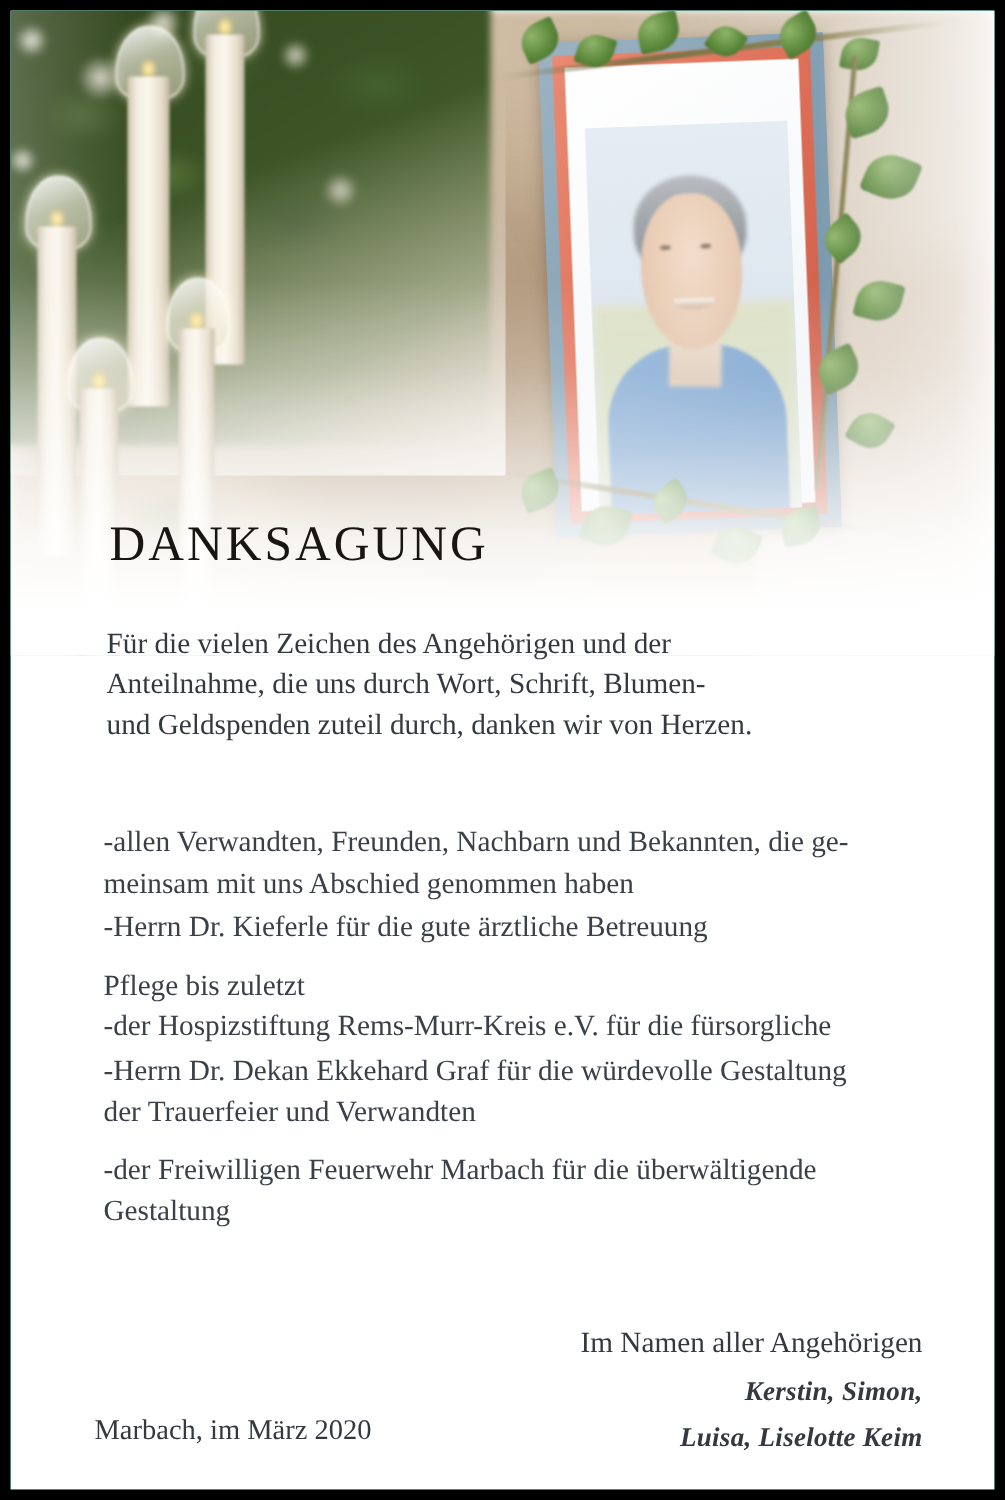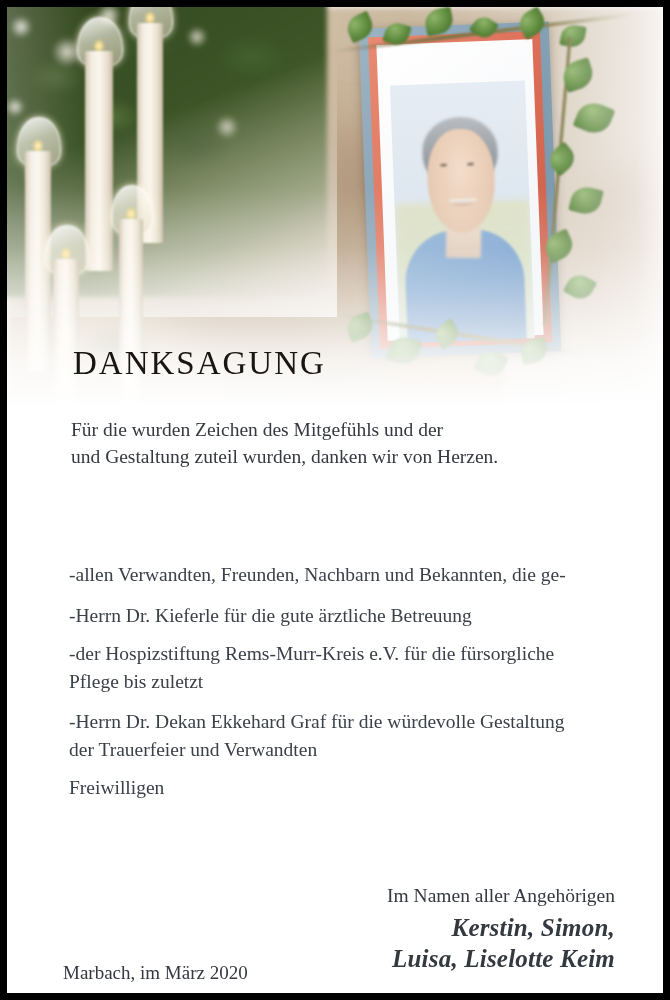--- a/index.html
+++ b/index.html
@@ -245,48 +245,46 @@
     left:62px; top:541px;
     width:560px;
     font-size:19.5px;
     line-height:27.5px;
     color:#3b4048;
   }
   .thanks-list .item{
     padding-left:11px;
     text-indent:-11px;
     margin-bottom:2px;
-    margin-top:13px;
   }
   .thanks-list .item.gap{ margin-top:11px; }
 
   .closing{
     position:absolute;
     right:48px; top:876px;
     text-align:right;
     color:#34383f;
   }
   .closing .on-behalf{
     font-size:19.5px;
     line-height:26px;
   }
   .closing .names{
-    font-size:25px;
+    font-size:18px;
     line-height:31px;
     font-weight:700;
     font-style:italic;
     letter-spacing:.2px;
     margin-top:3px;
   }
   .place-date{
     position:absolute;
     left:56px; top:936px;
     font-size:19px;
     color:#34383f;
-    margin-top:19px;
   }
 </style>
 </head>
 <body>
 
 <div class="page">
   <div class="inner">
 
     <div class="photo">
       <div class="wall"></div>
@@ -369,41 +367,44 @@
         <div class="leaf" style="left:140px;top:58px;width:28px;height:25px;transform:rotate(25deg);"></div>
         <div class="leaf" style="left:184px;top:46px;width:26px;height:24px;transform:rotate(-10deg);"></div>
       </div>
 
       <div class="photo-fade"></div>
     </div>
 
     <div class="title">DANKSAGUNG</div>
 
     <div class="intro">
-      <div>Für die wurden Zeichen des Mitgefühls und der</div>
-      <div>und Gestaltung zuteil wurden, danken wir von Herzen.</div>
+      <div>Für die vielen Zeichen des Angehörigen und der</div>
+      <div>Anteilnahme, die uns durch Wort, Schrift, Blumen-</div>
+      <div>und Geldspenden zuteil durch, danken wir von Herzen.</div>
     </div>
 
     <div class="thanks-list">
       <div class="item">
         <div>-allen Verwandten, Freunden, Nachbarn und Bekannten, die ge-</div>
+        <div> meinsam mit uns Abschied genommen haben</div>
       </div>
       <div class="item">
         <div>-Herrn Dr. Kieferle für die gute ärztliche Betreuung</div>
       </div>
       <div class="item gap">
+        <div> Pflege bis zuletzt</div>
         <div>-der Hospizstiftung Rems-Murr-Kreis e.V. für die fürsorgliche</div>
-        <div> Pflege bis zuletzt</div>
       </div>
       <div class="item">
         <div>-Herrn Dr. Dekan Ekkehard Graf für die würdevolle Gestaltung</div>
         <div> der Trauerfeier und Verwandten</div>
       </div>
       <div class="item gap">
-        <div> Freiwilligen</div>
+        <div>-der Freiwilligen Feuerwehr Marbach für die überwältigende</div>
+        <div> Gestaltung</div>
       </div>
     </div>
 
     <div class="closing">
       <div class="on-behalf">Im Namen aller Angehörigen</div>
       <div class="names">
         <div>Kerstin, Simon,</div>
         <div>Luisa, Liselotte Keim</div>
       </div>
     </div>

